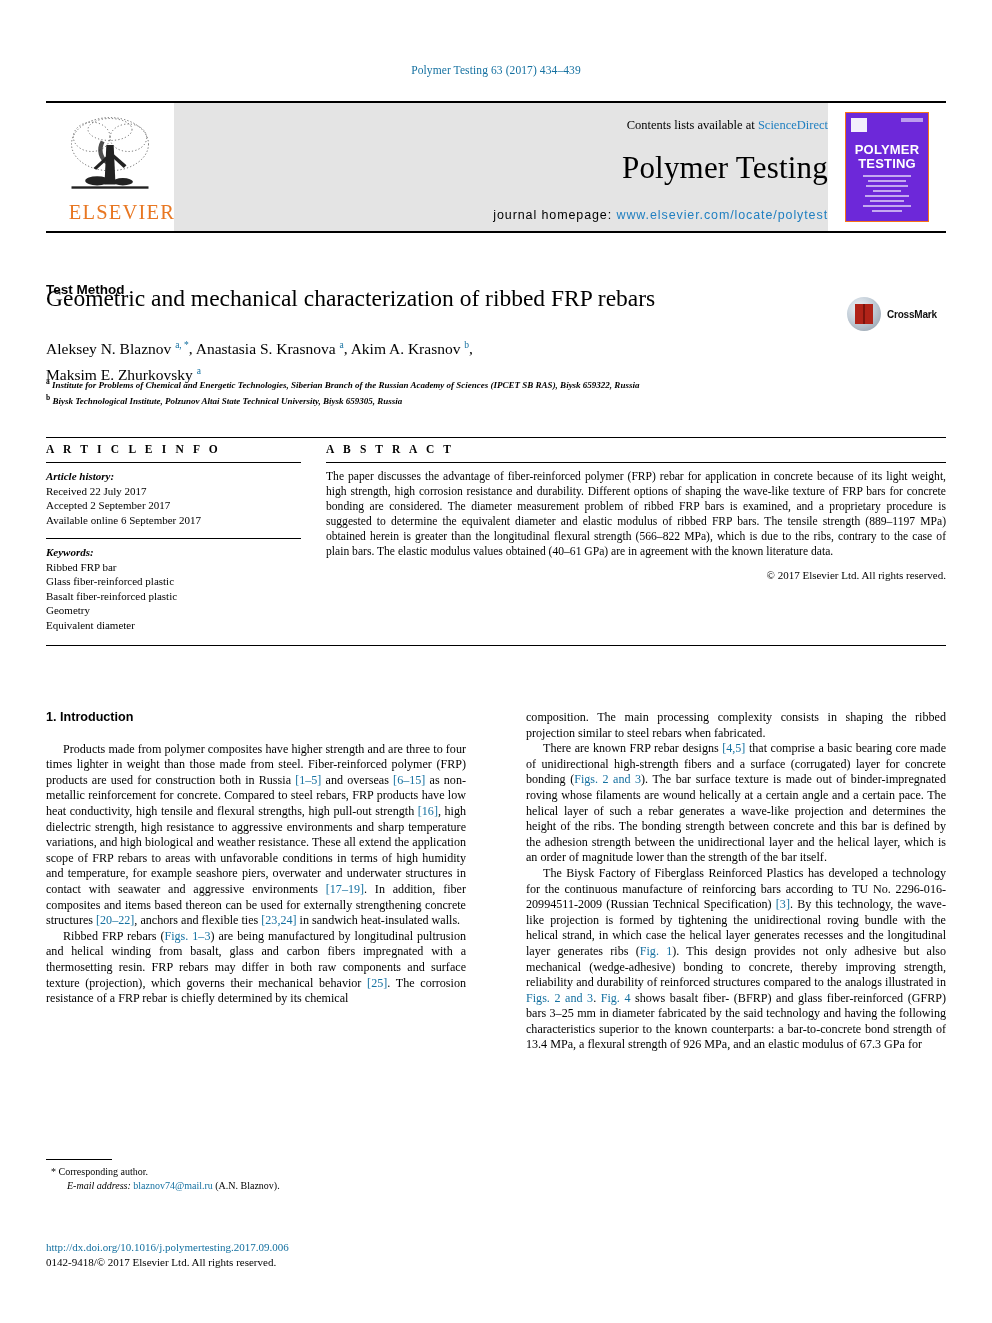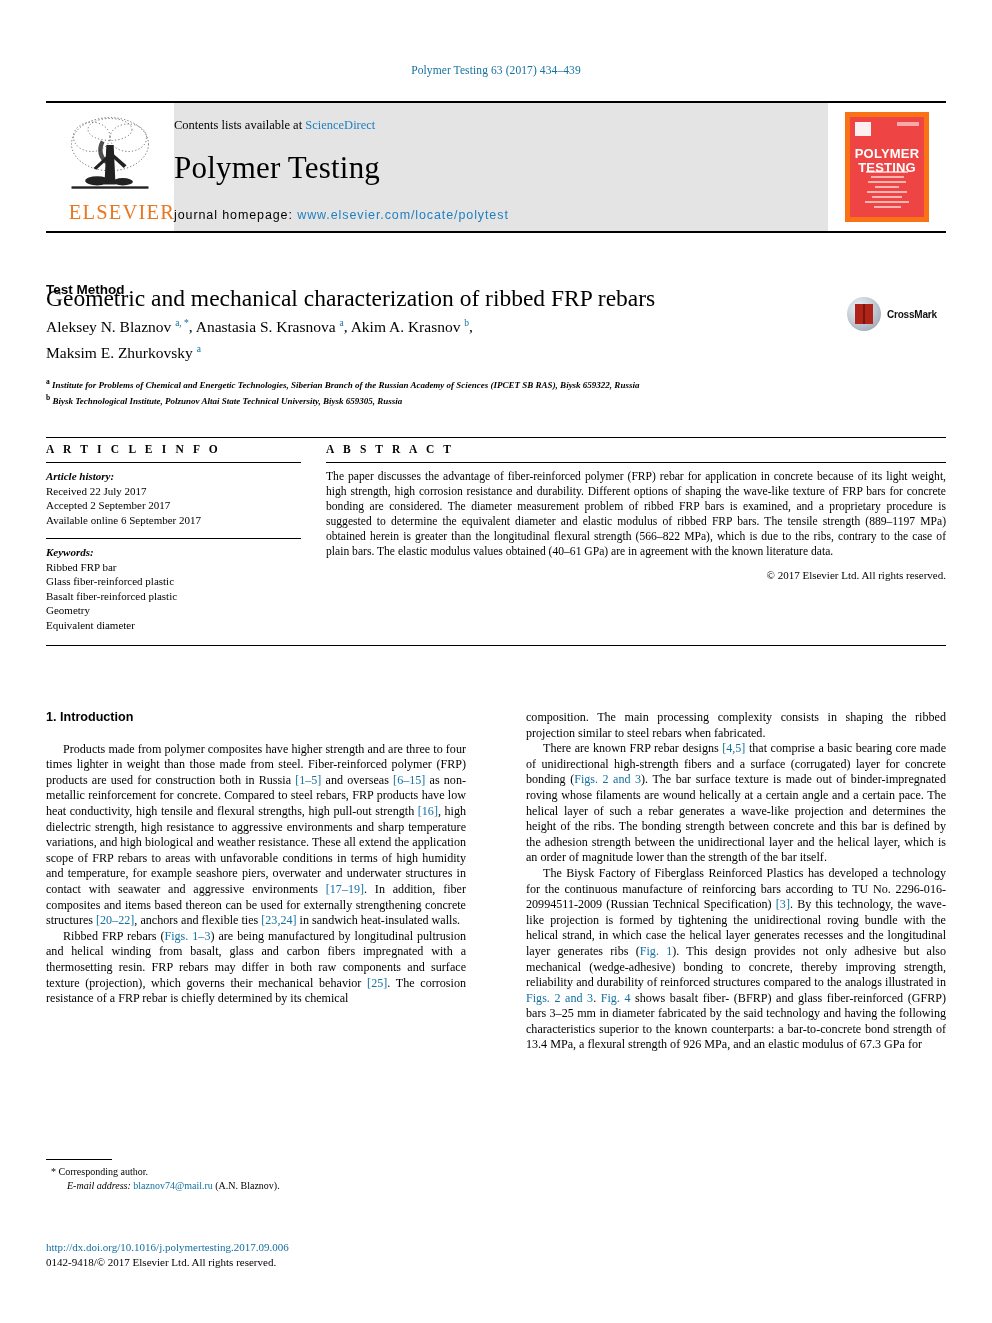--- a/index.html
+++ b/index.html
@@ -68,21 +68,21 @@
     color: #E87722;
     line-height: 1;
     margin-top: 1px;
     margin-left: 24px;
   }
   .masthead-mid {
     flex: 1 1 auto;
     background: #e4e4e4;
     display: flex;
     flex-direction: column;
-    align-items: flex-start;
+    align-items: flex-end;
     justify-content: center;
     position: relative;
   }
   .contents-line {
     font-size: 12.5px;
     color: #000;
     margin-top: 6px;
   }
   .contents-line .sd {
     color: #1f7fc0;
@@ -104,23 +104,23 @@
   .masthead-right {
     width: 118px;
     flex: 0 0 118px;
     display: flex;
     align-items: center;
     justify-content: center;
   }
   .cover {
     width: 84px;
     height: 110px;
-    background: #ef4444;
+    background: #6d28d9;
     position: relative;
-    border: 5px solid #f97316;
+    border: 1px solid #f97316;
     box-sizing: border-box;
     overflow: hidden;
   }
   .cover .cov-corner {
     position: absolute;
     top: 5px; left: 5px;
     width: 16px; height: 14px;
     background: #ffffff;
     opacity: .92;
   }
@@ -209,21 +209,21 @@
     font-family: "Liberation Sans", sans-serif;
     font-weight: bold;
     font-size: 10px;
     margin-left: 6px;
     color: #111;
     letter-spacing: -0.2px;
   }
 
   .authors {
     position: absolute;
-    top: 312px;
+    top: 334px;
     left: 46px;
     width: 800px;
     font-size: 15.5px;
     line-height: 22px;
   }
   sup.aff { color: #1470a0; font-size: 9.5px; }
   sup.ast { color: #1470a0; font-size: 9.5px; }
 
   .affiliations {
     position: absolute;

